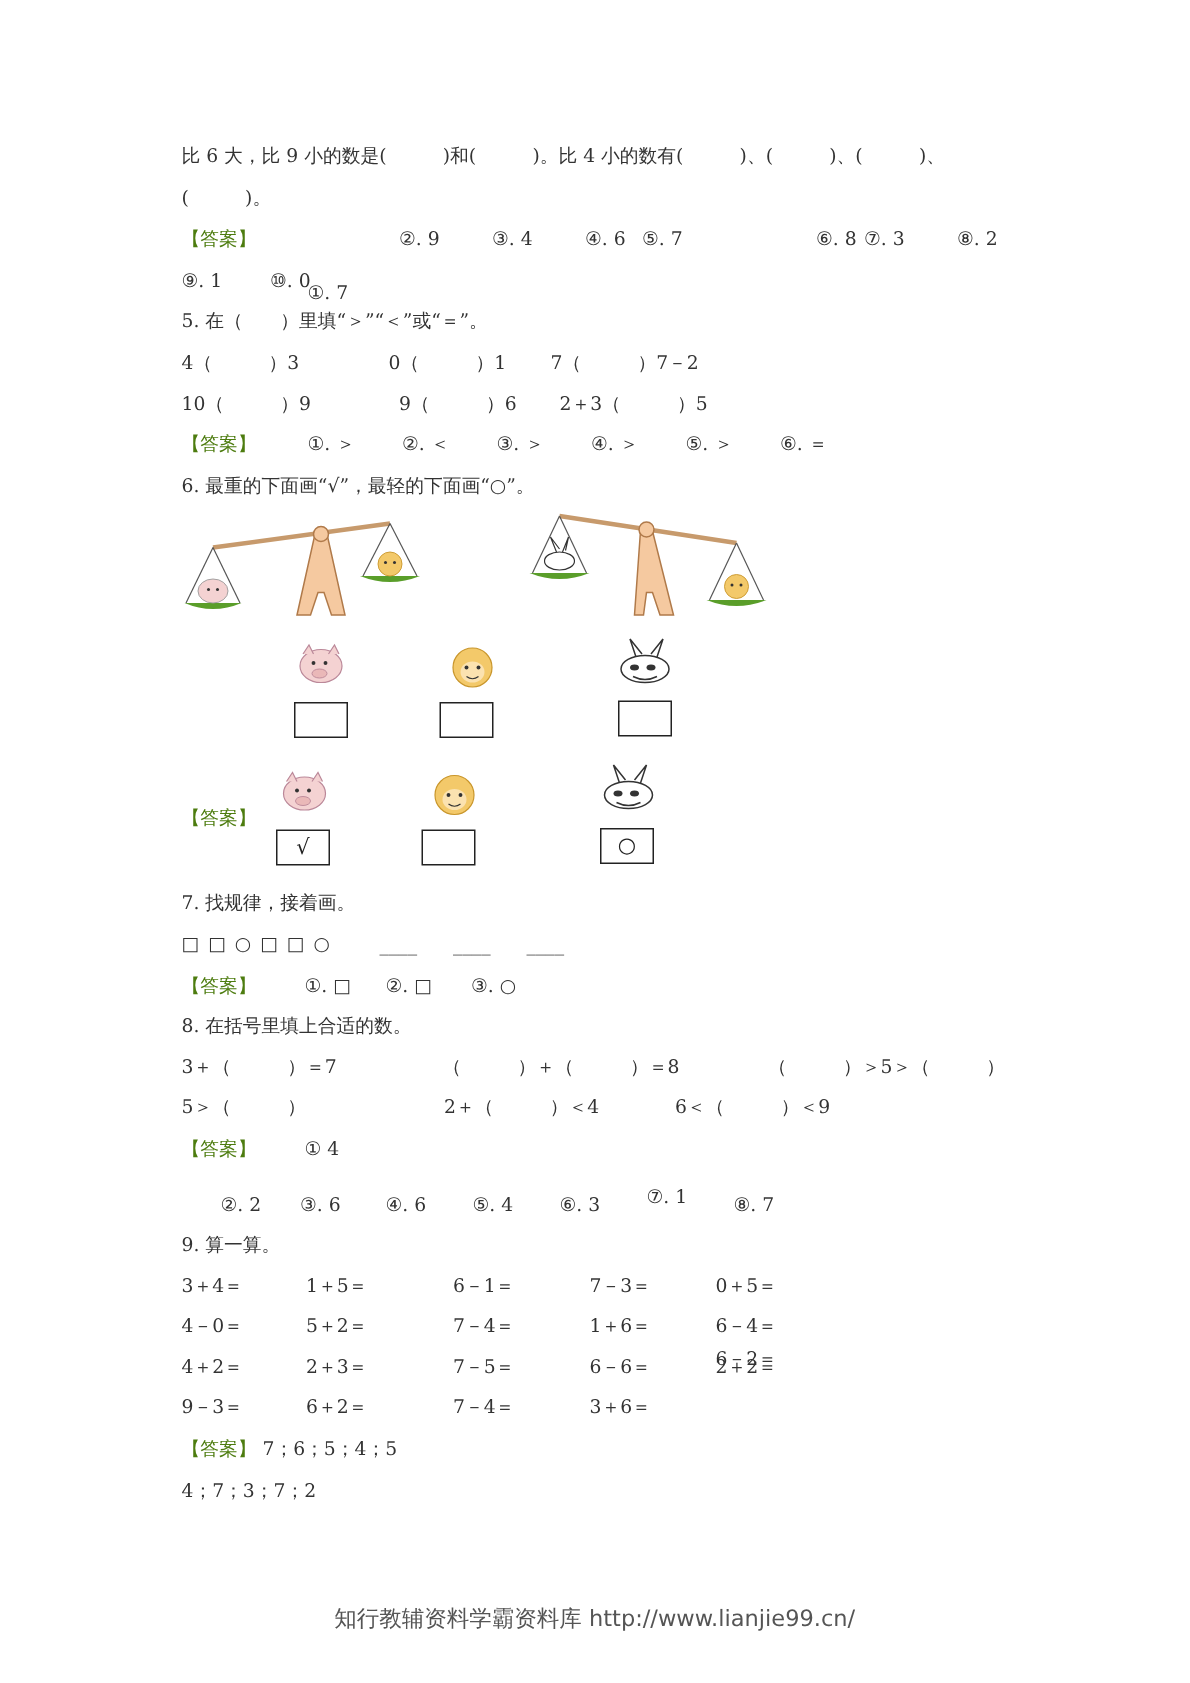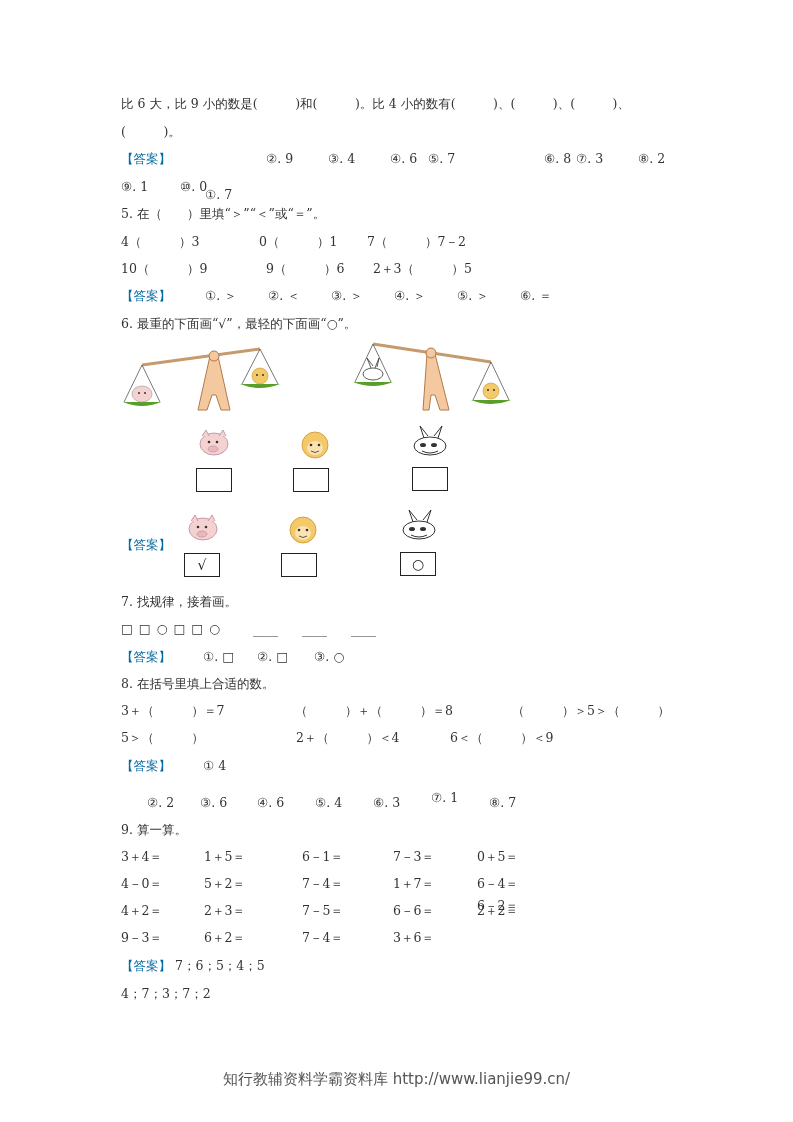--- a/index.html
+++ b/index.html
@@ -1,19 +1,19 @@
 <!DOCTYPE html>
 <html><head>
 <meta charset="utf-8">
 <style>
   html, body { margin: 0; padding: 0; background: #ffffff; }
   body { width: 793px; height: 1122px; position: relative; overflow: hidden;
          font-family: "DejaVu Serif", "Liberation Serif", serif; color: #333333; font-size: 12.5px; }
   .line { position: absolute; left: 121px; white-space: nowrap; line-height: 16px; }
-  .ans-label { color: #0369a1; }
+  .ans-label { color: #4d7c0f; }
   .abs { position: absolute; white-space: nowrap; line-height: 16px; }
   .box { position: absolute; border: 1.5px solid #222; box-sizing: border-box; width: 36px; height: 24px;
          display: flex; align-items: center; justify-content: center; font-size: 14px; color: #222; }
   .animal { position: absolute; }
   .footer { position: absolute; left: 0; width: 793px; top: 1070px; text-align: center;
             font-family: "DejaVu Sans", "Liberation Sans", sans-serif; font-size: 15px; color: #555; }
   .scale { position: absolute; }
 </style>
 </head>
 <body>
@@ -176,21 +176,21 @@
 <div>
   <span class="abs" style="top:849px;left:121px;">3＋4＝</span>
   <span class="abs" style="top:849px;left:204px;">1＋5＝</span>
   <span class="abs" style="top:849px;left:302px;">6－1＝</span>
   <span class="abs" style="top:849px;left:393px;">7－3＝</span>
   <span class="abs" style="top:849px;left:477px;">0＋5＝</span>
 
   <span class="abs" style="top:876px;left:121px;">4－0＝</span>
   <span class="abs" style="top:876px;left:204px;">5＋2＝</span>
   <span class="abs" style="top:876px;left:302px;">7－4＝</span>
-  <span class="abs" style="top:876px;left:393px;">1＋7＝</span>
+  <span class="abs" style="top:876px;left:393px;">1＋6＝</span>
   <span class="abs" style="top:876px;left:477px;">6－4＝</span>
 
   <span class="abs" style="top:903px;left:121px;">4＋2＝</span>
   <span class="abs" style="top:903px;left:204px;">2＋3＝</span>
   <span class="abs" style="top:903px;left:302px;">7－5＝</span>
   <span class="abs" style="top:903px;left:393px;">6－6＝</span>
   <span class="abs" style="top:903px;left:477px;">2＋2＝</span>
 
   <span class="abs" style="top:930px;left:121px;">9－3＝</span>
   <span class="abs" style="top:930px;left:204px;">6＋2＝</span>

